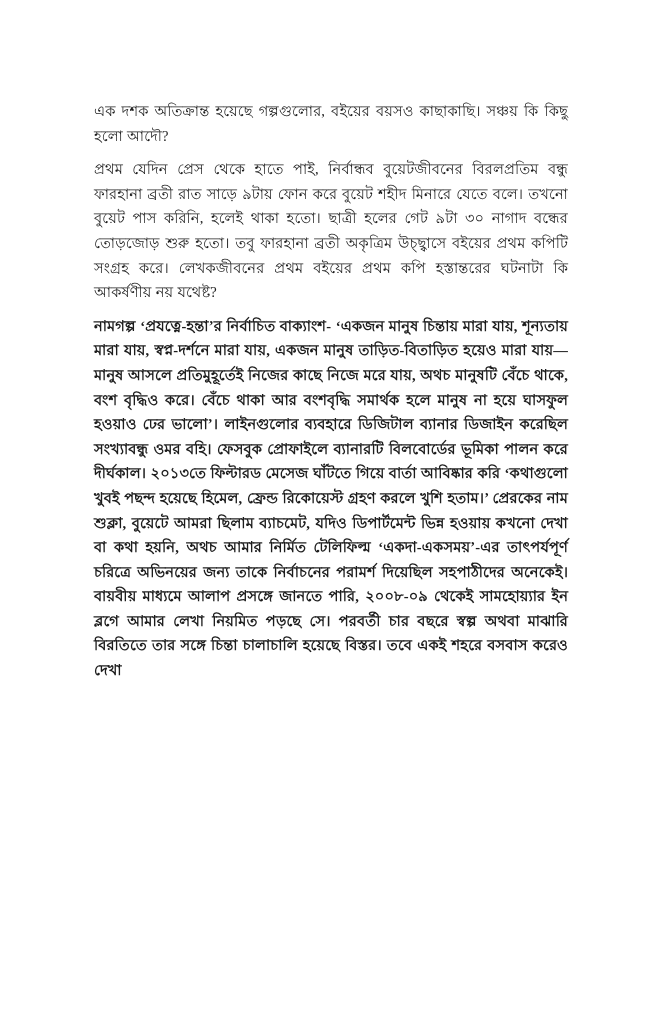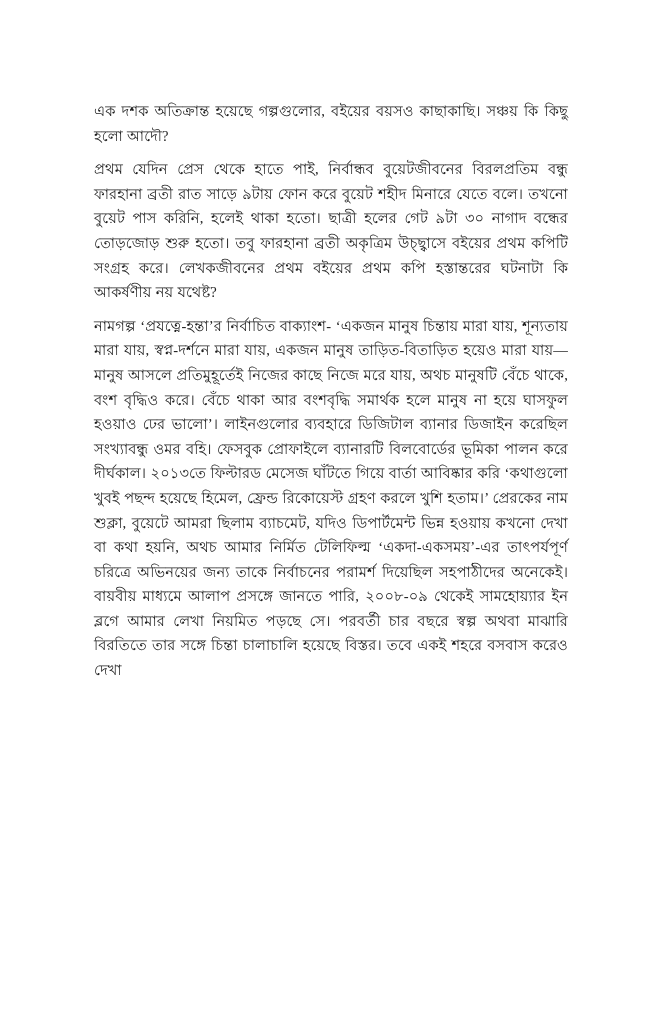--- a/index.html
+++ b/index.html
@@ -36,20 +36,21 @@
     letter-spacing: 0.01em;
     word-spacing: 0.02em;
     -webkit-font-feature-settings: "kern" 1, "liga" 1;
     font-feature-settings: "kern" 1, "liga" 1;
     font-kerning: normal;
     hyphens: none;
   }
 
   .para:last-child {
     margin-bottom: 4px;
+    font-weight: bold;
     
   }
 
   
 </style>
 </head>
 <body>
 
 <div class="page">
   <div class="text-column">

